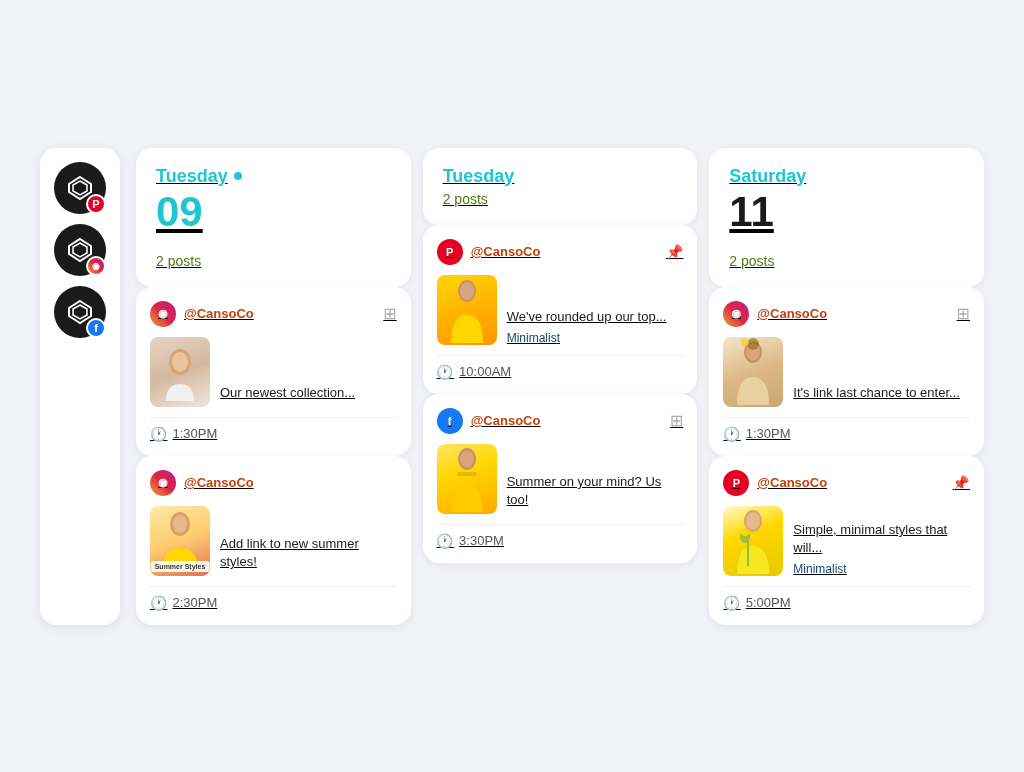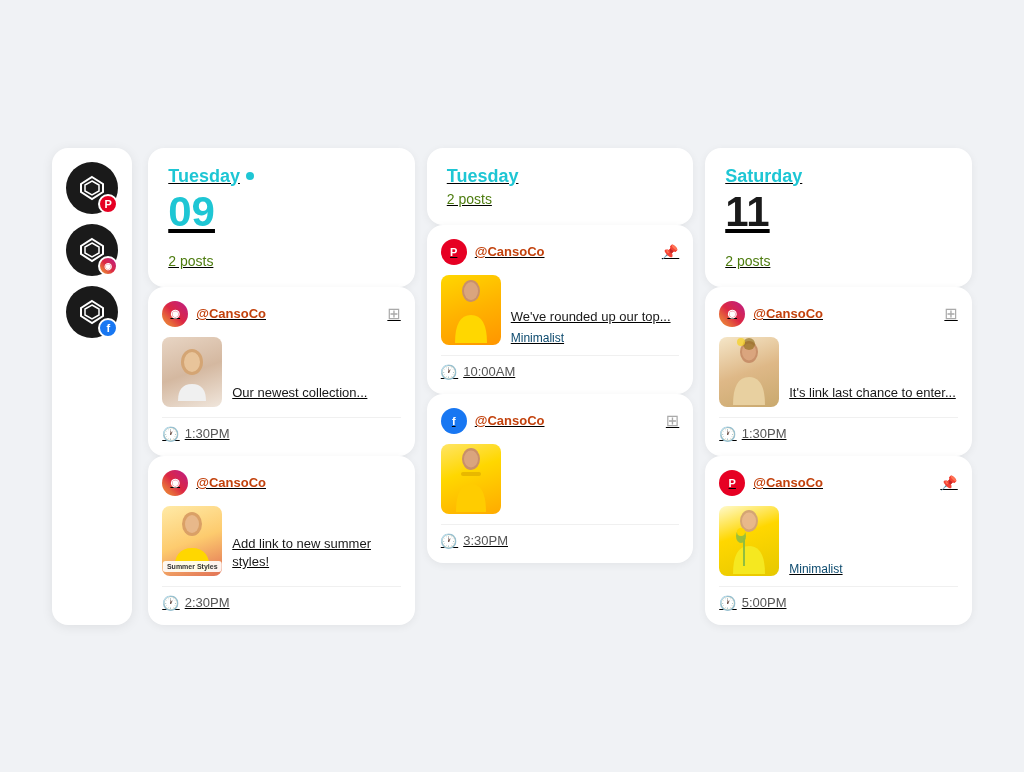--- a/index.html
+++ b/index.html
@@ -382,20 +382,23 @@
         </div>
         <div class="post-body">
           <div class="post-thumbnail" style="background: linear-gradient(160deg, #ffe566 0%, #ffd700 40%, #ffaa00 100%);">
             <svg width="60" height="70" viewBox="0 0 60 70">
               <ellipse cx="30" cy="15" rx="9" ry="11" fill="#c8906a"></ellipse>
               <path d="M15 68 Q15 40 30 40 Q45 40 45 68" fill="#ffcc00"></path>
               <ellipse cx="30" cy="15" rx="7" ry="8.5" fill="#daa57e"></ellipse>
               <rect x="20" y="28" width="20" height="4" rx="2" fill="#e8b800"></rect>
             </svg>
           </div>
+          <div class="post-content">
+            <div class="post-text">Summer on your mind? Us too!</div>
+          </div>
         </div>
         <div class="post-time">
           <span class="clock-icon">🕐</span>
           <span>3:30PM</span>
         </div>
       </div>
     </div>
 
     <div class="day-column">
       <div class="day-header">
@@ -451,20 +454,21 @@
             <svg width="60" height="70" viewBox="0 0 60 70">
               <ellipse cx="30" cy="15" rx="9" ry="11" fill="#d4a574"></ellipse>
               <path d="M14 68 Q14 40 30 40 Q46 40 46 68" fill="#f5e820"></path>
               <ellipse cx="30" cy="15" rx="7" ry="8.5" fill="#e8b88a"></ellipse>
               <line x1="25" y1="32" x2="25" y2="60" stroke="#90be40" stroke-width="2"></line>
               <ellipse cx="22" cy="30" rx="5" ry="7" fill="#90be40" opacity="0.9"></ellipse>
               <circle cx="22" cy="26" r="4" fill="#ffd700"></circle>
             </svg>
           </div>
           <div class="post-content">
+            <div class="post-text">Simple, minimal styles that will...</div>
             <div class="post-tag">Minimalist</div>
           </div>
         </div>
         <div class="post-time">
           <span class="clock-icon">🕐</span>
           <span>5:00PM</span>
         </div>
       </div>
     </div>
 

